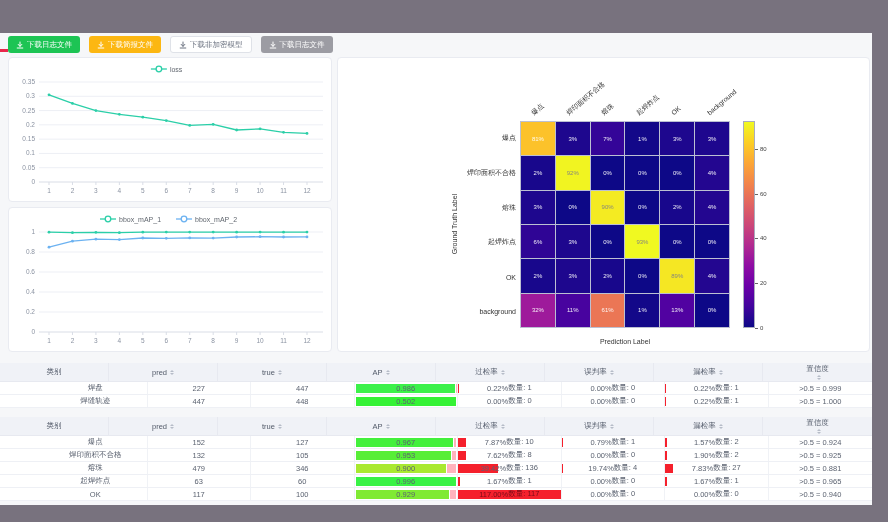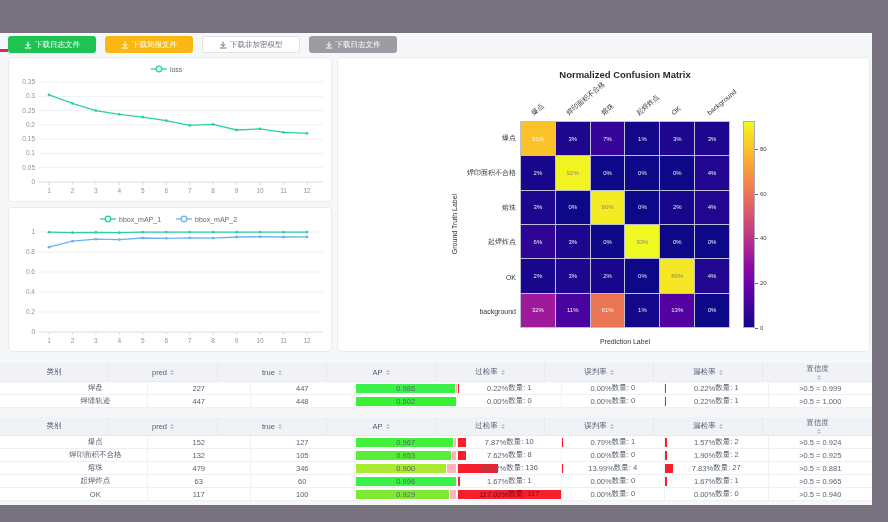--- a/index.html
+++ b/index.html
@@ -2,21 +2,21 @@
 <html><head>
 <meta charset="utf-8">
 <style>
   html,body{margin:0;padding:0;background:#555;}
   #app{position:relative;width:888px;height:522px;background:#78727e;overflow:hidden;
        font-family:"Liberation Sans","DejaVu Sans",sans-serif;}
   .page{position:absolute;left:0;top:33px;width:872px;height:472px;background:#f6f7f9;}
 
   
   #toolbar{position:absolute;left:8px;top:3px;display:flex;gap:9px;}
-  .btn{height:17px;padding:0 16px;font-size:7.5px;border-radius:3px;border:none;
+  .btn{height:17px;padding:0 8px;font-size:7.5px;border-radius:3px;border:none;
        display:inline-flex;align-items:center;gap:3px;color:#fff;cursor:pointer;
        font-family:inherit;line-height:1;}
   .btn svg{display:block;}
   .btn-green{background:#1dc454;}
   .btn-orange{background:#fcb712;}
   .btn-plain{background:#fff;border:1px solid #dfe2e8;color:#6b7280;}
   .btn-gray{background:#9c9ca3;}
   .progress-dash{position:absolute;left:0;top:16px;width:8px;height:2.5px;background:#e8274b;}
 
   
@@ -235,21 +235,20 @@
           </g>
           <g>
             <line x1="167" y1="11" x2="183" y2="11" stroke="#6cb2f1" stroke-width="1.3"></line>
             <circle cx="175" cy="11" r="2.8" fill="#fff" stroke="#6cb2f1" stroke-width="1.3"></circle>
             <text x="186" y="13.5" font-size="7" fill="#61676f">bbox_mAP_2</text>
           </g>
         </svg>
     </div>
 
     <div class="card card-cm">
-      <div class="cm-title">Normalized Confusion Matrix</div>
       <div id="cm-collabels">
           <div class="cm-collab" style="left: 197px; top: 51px;">爆点</div>
           <div class="cm-collab" style="left: 232.1px; top: 51px;">焊印面积不合格</div>
           <div class="cm-collab" style="left: 267.2px; top: 51px;">熔珠</div>
           <div class="cm-collab" style="left: 302.3px; top: 51px;">起焊炸点</div>
           <div class="cm-collab" style="left: 337.4px; top: 51px;">OK</div>
           <div class="cm-collab" style="left: 372.5px; top: 51px;">background</div>
         </div>
       <div id="cm-rowlabels">
           <div class="cm-rowlab" style="top: 80.3px;">爆点</div>
@@ -571,21 +570,21 @@
             <div class="apRemainder" style="width: calc(10% - 1px);"></div>
             <span class="lbl">0.900</span>
           </div>
           <div class="td">
             <div class="ratebar" style="width: 39.42%; min-width: 1px;"></div>
             <span class="lbl">39.42%</span>
             <span class="lbl cnt">数量: 136</span>
           </div>
           <div class="td">
             <div class="ratebar" style="width: 1.16%; min-width: 1px;"></div>
-            <span class="lbl">13.99%</span>
+            <span class="lbl">19.74%</span>
             <span class="lbl cnt">数量: 4</span>
           </div>
           <div class="td">
             <div class="ratebar" style="width: 7.83%; min-width: 1px;"></div>
             <span class="lbl">7.83%</span>
             <span class="lbl cnt">数量: 27</span>
           </div>
           <div class="td">
             <span class="lbl">&gt;0.5 = 0.881</span>
           </div>

